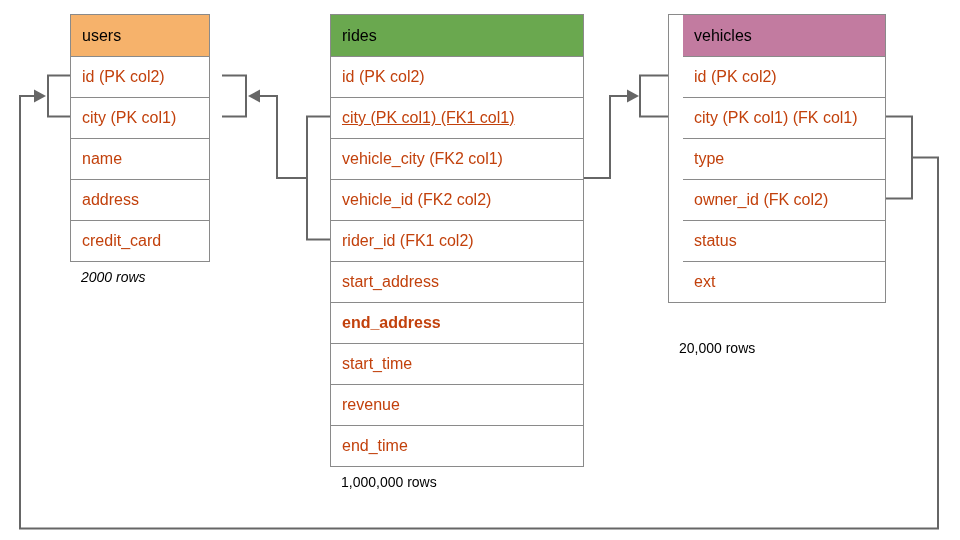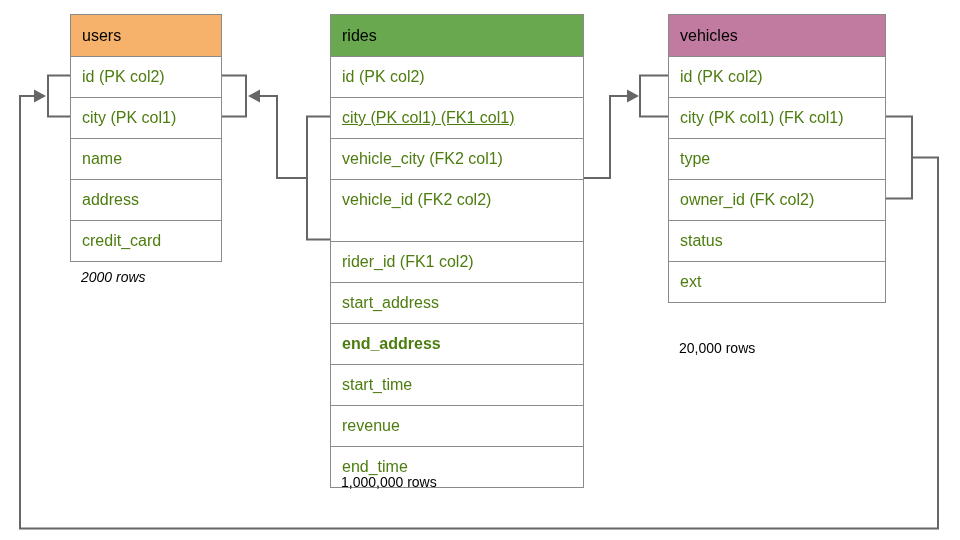--- a/index.html
+++ b/index.html
@@ -39,21 +39,21 @@
     color: #000000;
   }
   .field-row {
     height: 41px;
     box-sizing: border-box;
     border-top: 1px solid #8a8a8a;
     display: flex;
     align-items: center;
     padding-left: 11px;
     font-size: 16px;
-    color: #4d7c0f;
+    color: #c2410c;
     background: #ffffff;
     white-space: nowrap;
   }
   .row-count-caption {
     position: absolute;
     z-index: 2;
     font-size: 14px;
     color: #000000;
     white-space: nowrap;
   }
@@ -76,44 +76,44 @@
         <polygon points="639,96 627,89.5 627,102.5" fill="#666666"></polygon>
       </g>
       <g>
         <path d="M886,116.5 H912 V198.5 H886" fill="none" stroke="#666666" stroke-width="2"></path>
         <path d="M70,75.5 H48 V116.5 H70" fill="none" stroke="#666666" stroke-width="2"></path>
         <path d="M912,157.5 H938 V528.5 H20 V96 H35" fill="none" stroke="#666666" stroke-width="2"></path>
         <polygon points="46,96 34,89.5 34,102.5" fill="#666666"></polygon>
       </g>
     </svg>
   <div id="tables">
-      <div class="db-table" style="left: 70px; top: 14px; width: 152px; border-color: rgb(138, 138, 138);">
+      <div class="db-table" style="left: 70px; top: 14px; width: 140px; border-color: rgb(138, 138, 138);">
         <div class="db-table-header" style="background: rgb(246, 178, 107);">users</div>
         <div class="field-row" style="border-top-color: rgb(138, 138, 138);">id (PK col2)</div>
         <div class="field-row" style="border-top-color: rgb(138, 138, 138);">city (PK col1)</div>
         <div class="field-row" style="border-top-color: rgb(138, 138, 138);">name</div>
         <div class="field-row" style="border-top-color: rgb(138, 138, 138);">address</div>
         <div class="field-row" style="border-top-color: rgb(138, 138, 138);">credit_card</div>
       </div>
       <div class="row-count-caption" style="left: 81px; top: 269px; font-style: italic;">2000 rows</div>
       <div class="db-table" style="left: 330px; top: 14px; width: 254px; border-color: rgb(138, 138, 138);">
         <div class="db-table-header" style="background: rgb(106, 168, 79);">rides</div>
         <div class="field-row" style="border-top-color: rgb(138, 138, 138);">id (PK col2)</div>
         <div class="field-row" style="border-top-color: rgb(138, 138, 138); text-decoration: underline;">city (PK col1) (FK1 col1)</div>
         <div class="field-row" style="border-top-color: rgb(138, 138, 138);">vehicle_city (FK2 col1)</div>
         <div class="field-row" style="border-top-color: rgb(138, 138, 138); text-align: center;">vehicle_id (FK2 col2)</div>
-        <div class="field-row" style="border-top-color: rgb(138, 138, 138); margin-top: 21px;">rider_id (FK1 col2)</div>
+        <div class="field-row" style="border-top-color: rgb(138, 138, 138);">rider_id (FK1 col2)</div>
         <div class="field-row" style="border-top-color: rgb(138, 138, 138);">start_address</div>
         <div class="field-row" style="border-top-color: rgb(138, 138, 138); font-weight: bold;">end_address</div>
         <div class="field-row" style="border-top-color: rgb(138, 138, 138);">start_time</div>
         <div class="field-row" style="border-top-color: rgb(138, 138, 138);">revenue</div>
         <div class="field-row" style="border-top-color: rgb(138, 138, 138);">end_time</div>
       </div>
       <div class="row-count-caption" style="left: 341px; top: 474px;">1,000,000 rows</div>
-      <div class="db-table" style="left: 668px; top: 14px; width: 218px; border-color: rgb(138, 138, 138);">
+      <div class="db-table" style="left: 668px; top: 14px; width: 218px; border-color: rgb(138, 138, 138); padding-left: 14px;">
         <div class="db-table-header" style="background: rgb(194, 123, 160);">vehicles</div>
         <div class="field-row" style="border-top-color: rgb(138, 138, 138);">id (PK col2)</div>
         <div class="field-row" style="border-top-color: rgb(138, 138, 138);">city (PK col1) (FK col1)</div>
         <div class="field-row" style="border-top-color: rgb(138, 138, 138);">type</div>
         <div class="field-row" style="border-top-color: rgb(138, 138, 138);">owner_id (FK col2)</div>
         <div class="field-row" style="border-top-color: rgb(138, 138, 138);">status</div>
         <div class="field-row" style="border-top-color: rgb(138, 138, 138);">ext</div>
       </div>
       <div class="row-count-caption" style="left: 679px; top: 340px;">20,000 rows</div>
     </div>

